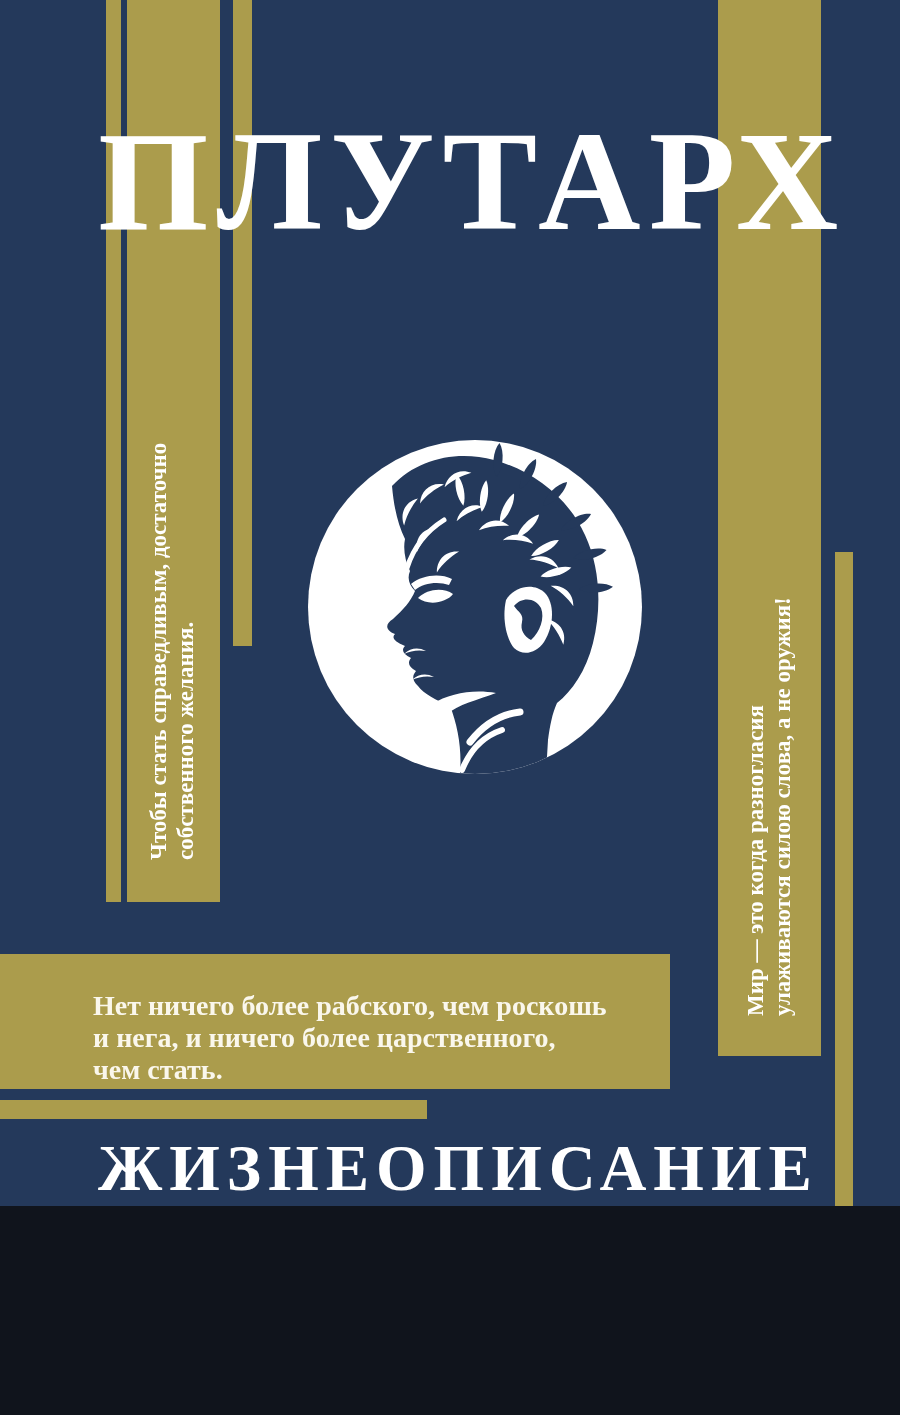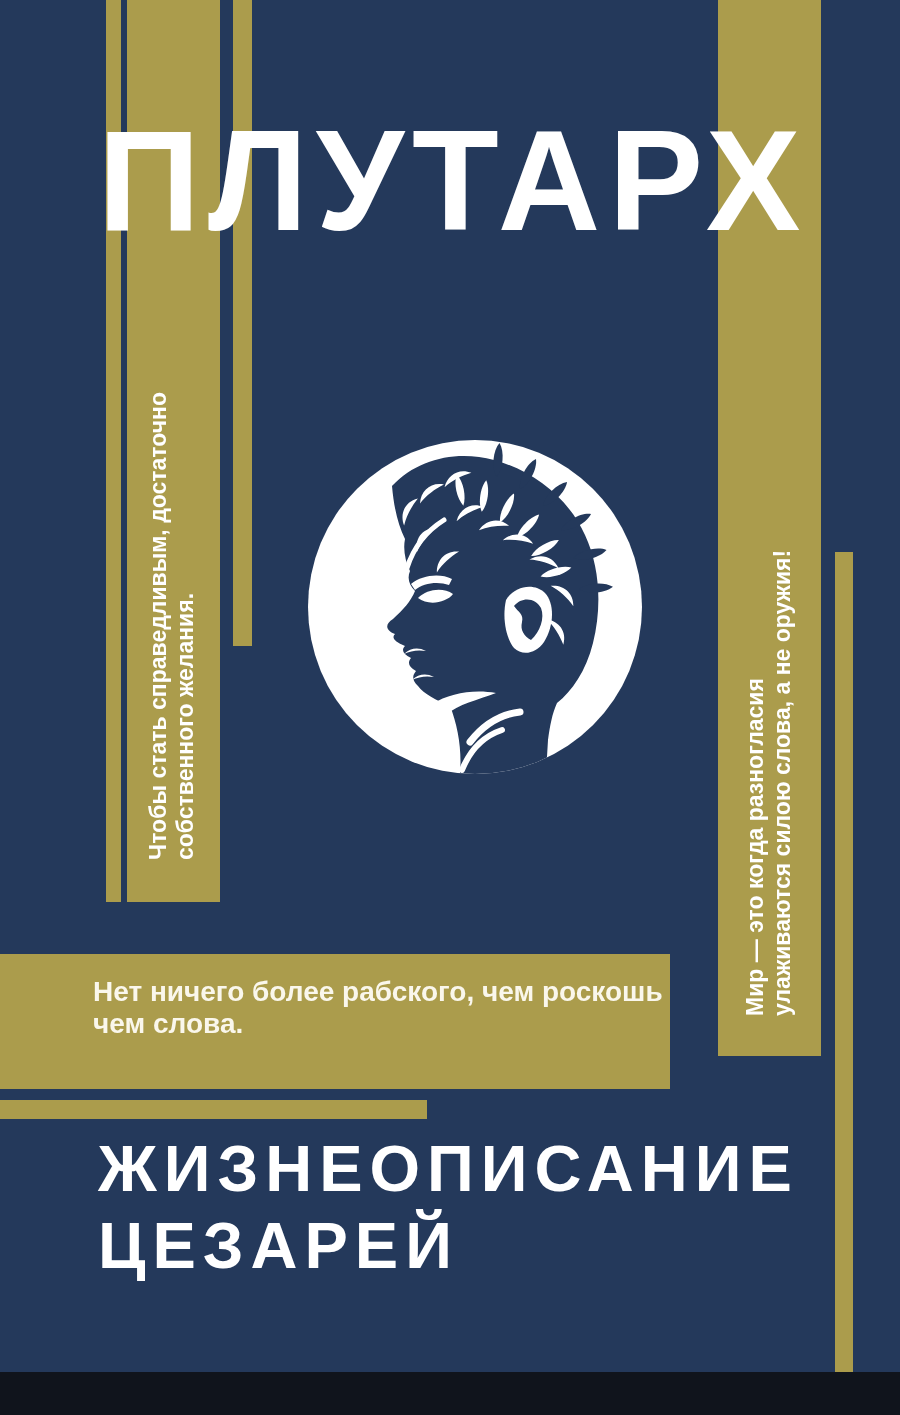--- a/index.html
+++ b/index.html
@@ -1,23 +1,23 @@
 <!DOCTYPE html>
 <html style="--navy: #24395B; --gold: #AB9C4C; --white: #FFFFFF; --cream: #FAF7EC;"><head>
 <meta charset="utf-8">
 <style>
   :root{
     --navy:#24395B; --gold:#AB9C4C; --white:#FFFFFF; --cream:#FAF7EC;
   }
   *{margin:0;padding:0;box-sizing:border-box;}
   html,body{background:#10141c;}
   #cover{
-    position:relative; width:900px; height:1372px; overflow:hidden;
+    position:relative; width:900px; height:1206px; overflow:hidden;
     background:var(--navy);
-    font-family:Liberation Sans, sans-serif;
+    font-family:Liberation Serif, serif;
   }
   .abs{position:absolute;}
   .stripe{background:var(--gold);}
   
   #stripe-a{left:106px; top:0; width:15px; height:902px;}
   #stripe-b{left:127px; top:0; width:93px; height:902px;}
   #stripe-c{left:233px; top:0; width:19px; height:646px;}
   #stripe-d{left:718px; top:0; width:103px; height:1056px;}
   #stripe-e{left:835px; top:552px; width:18px; height:850px;}
   
@@ -34,21 +34,21 @@
   .v-quote{
     transform-origin:0 0; transform:rotate(-90deg);
     color:var(--white); font-size:23px; font-weight:700; line-height:27px;
     white-space:nowrap; z-index:6;
   }
   #left-quote{left:145px; top:860px;}
   #right-quote{left:742px; top:1016px;}
   
   #quote-box{
     left:0; top:954px; width:670px; height:135px; background:var(--gold);
-    z-index:3; padding:22px 0 0 93px;
+    z-index:3; padding:36px 0 0 93px;
   }
   #quote-box .q-line{
     color:var(--cream); font-size:28px; font-weight:700; line-height:32px;
     white-space:nowrap;
   }
   
   #gold-bar{left:0; top:1100px; width:427px; height:19px;}
   
   .big-title{
     left:98px; color:var(--white); font-size:65px; font-weight:700;
@@ -154,20 +154,21 @@
     <div>Чтобы стать справедливым, достаточно</div>
     <div>собственного желания.</div>
   </div>
   <div id="right-quote" class="abs v-quote">
     <div>Мир — это когда разногласия</div>
     <div>улаживаются силою слова, а не оружия!</div>
   </div>
 
   <div id="quote-box" class="abs">
     <div class="q-line">Нет ничего более рабского, чем роскошь</div>
-    <div class="q-line">чем слова.</div>
+    <div class="q-line">и нега, и ничего более царственного,</div>
+    <div class="q-line">чем стать.</div>
   </div>
   <div id="gold-bar" class="abs stripe"></div>
 
   <div id="title-line1" class="abs big-title">ЖИЗНЕОПИСАНИЕ</div>
   <div id="title-line2" class="abs big-title">ЦЕЗАРЕЙ</div>
 
 </div>
 
 </body></html>

